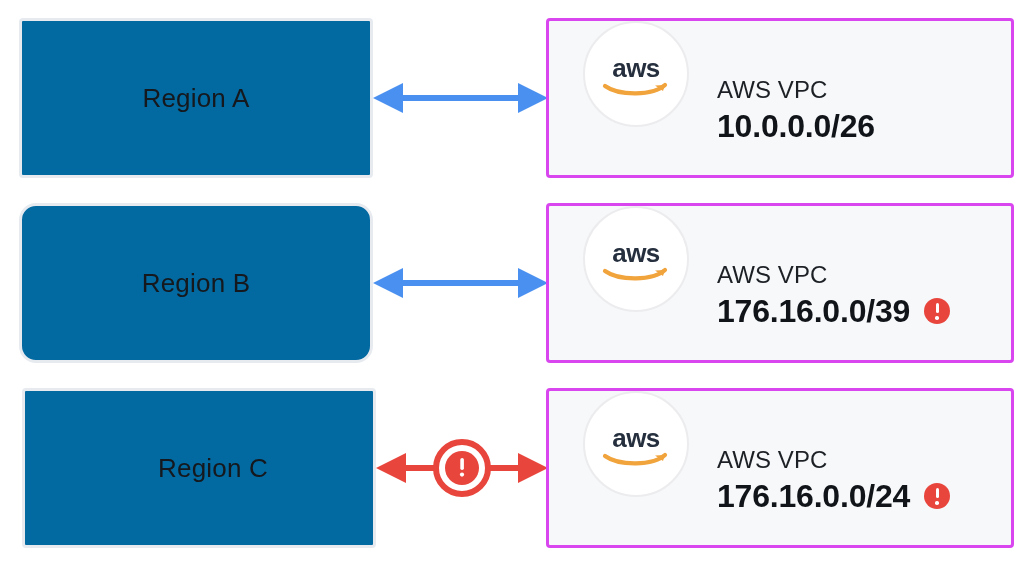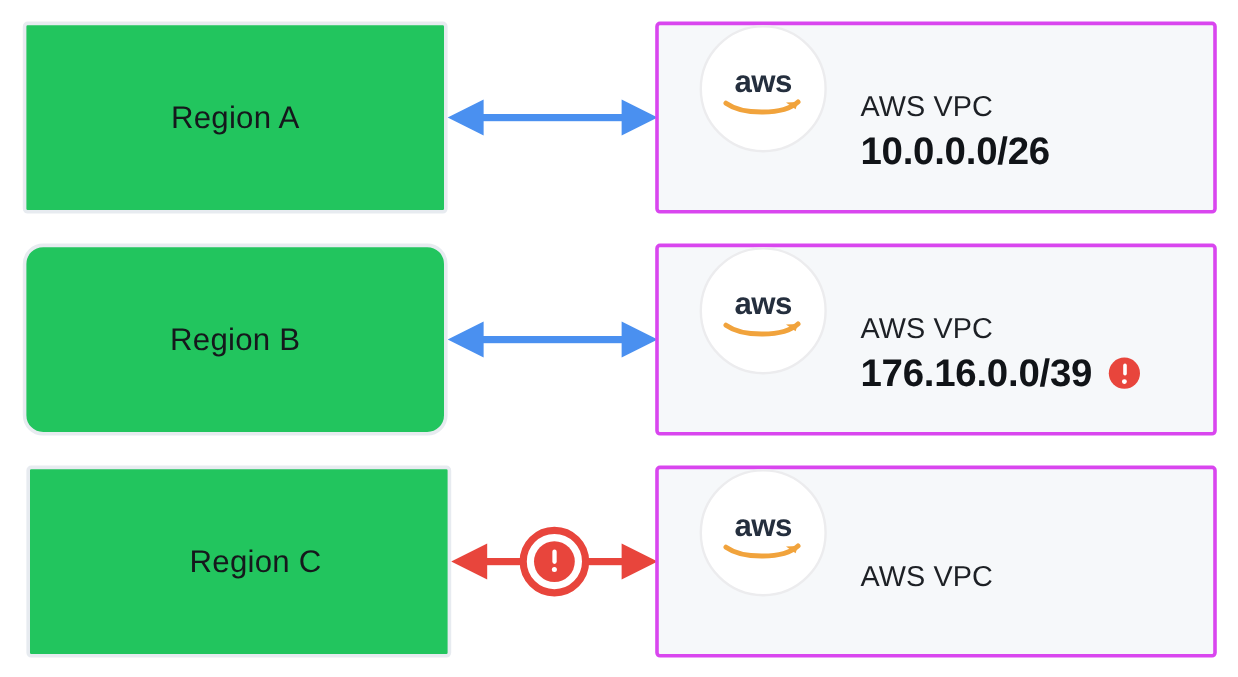--- a/index.html
+++ b/index.html
@@ -31,21 +31,21 @@
   .row-1 { top: 18px;  height: 160px; }
   .row-2 { top: 203px; height: 160px; }
   .row-3 { top: 388px; height: 160px; }
 
   
   .region-box {
     position: absolute;
     top: 0;
     height: 100%;
     box-sizing: border-box;
-    background: #22c55e;
+    background: #0369a1;
     border: 3px solid #e7ebf0;
     border-radius: 4px;
     display: flex;
     align-items: center;
     justify-content: center;
   }
   .row-1 .region-box { left: 19px; width: 354px; }
   .row-2 .region-box { left: 19px; width: 354px; border-radius: 17px; }
   .row-3 .region-box { left: 22px; width: 354px; padding-left: 28px; }
 
@@ -256,17 +256,21 @@
     <div class="vpc-box">
       <div class="aws-logo">
         <svg width="74" height="48" viewBox="0 0 74 48">
           <text x="37" y="27" text-anchor="middle" font-family="Liberation Sans, sans-serif" font-size="26" font-weight="700" letter-spacing="-0.5" fill="#252f3e">aws</text>
           <path d="M6 36 C20 46, 54 46, 66 35" stroke="#f1a33c" stroke-width="4.2" fill="none" stroke-linecap="round"></path>
           <polygon points="66,35 56,35.5 64,41" fill="#f1a33c"></polygon>
         </svg>
       </div>
       <div class="vpc-text">
         <span class="vpc-title">AWS VPC</span>
+        <div class="vpc-cidr-line">
+          <span class="vpc-cidr">176.16.0.0/24</span>
+          <span class="alert-badge"></span>
+        </div>
       </div>
     </div>
   </div>
 
 </div>
 
 </body></html>

